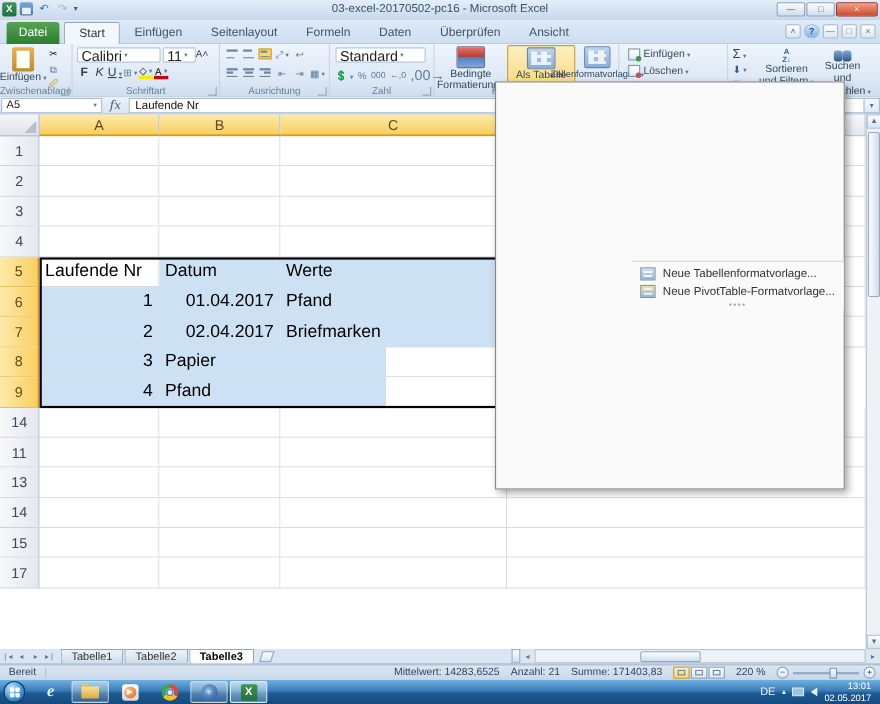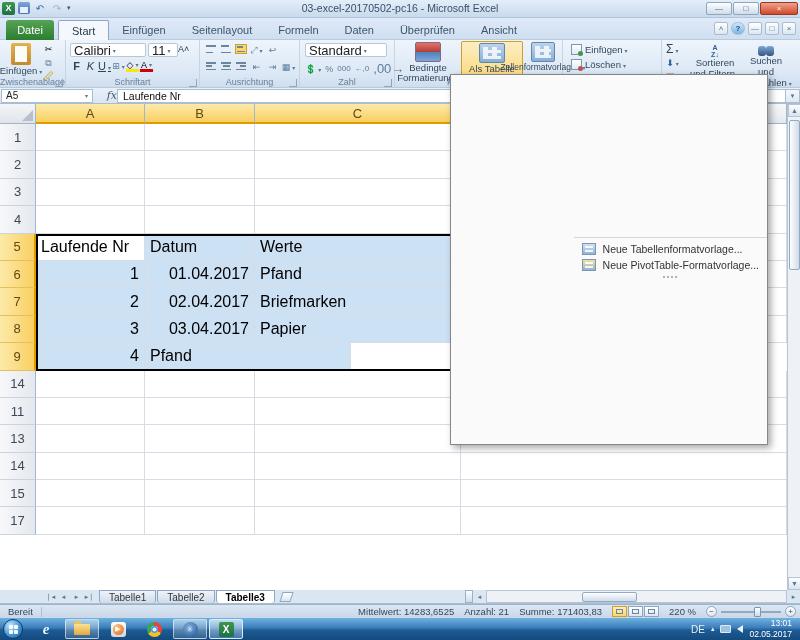--- a/index.html
+++ b/index.html
@@ -82,21 +82,21 @@
     background:linear-gradient(#7da7d8,#34567f); border-radius:3px; }
   .bino::before { left:0; } .bino::after { right:0; }
 
   
   #fbar { position:absolute; left:0; top:88px; width:800px; height:16px;
     background:linear-gradient(#e9f0f8,#dbe6f2); border-bottom:1px solid #aabdd3;
     display:flex; align-items:center; z-index:5; }
   #namebox { width:92px; height:14px; margin-left:1px; background:#fff; border:1px solid #aabdd3;
     display:flex; align-items:center; padding:0 4px; font-size:10px; color:#222; }
   #namebox .nb-dd { margin-left:auto; font-size:6px; color:#5a7690; }
-  #fx { width:24px; text-align:right; font-family:"DejaVu Serif",serif; font-style:italic;
+  #fx { width:24px; text-align:center; font-family:"DejaVu Serif",serif; font-style:italic;
     font-size:11px; color:#3c5a78; }
   #fcontent { flex:1; height:14px; background:#fff; border:1px solid #aabdd3; border-right:none;
     display:flex; align-items:center; padding:0 5px; font-size:10.5px; color:#111; }
   #fchev { width:15px; height:14px; background:linear-gradient(#f3f7fb,#dfe9f3); border:1px solid #aabdd3;
     font-size:7px; color:#56708a; display:flex; align-items:center; justify-content:center; }
 
   
   #grid { position:absolute; left:0; top:104px; width:787px; height:486px; background:#fff; overflow:hidden; }
   #colhdr-row { display:flex; height:20px; }
   .corner { width:36px; height:20px; background:linear-gradient(#f4f5f8,#e0e4ea); border-right:1px solid #9eb6ce;
@@ -156,21 +156,21 @@
   .mi-ic { width:14px; height:12px; border:1px solid #7f97ad;
     background:linear-gradient(#cfe0f2,#8fb4da); position:relative; }
   .mi-ic::after { content:""; position:absolute; inset:2px;
     background:repeating-linear-gradient(0deg,#fff 0 2px,transparent 2px 4px); opacity:.85; }
   .mi-ic.pivot { background:linear-gradient(#f5e09a,#8fb4da); }
   #gal-grip { height:8px; display:flex; align-items:center; justify-content:center; gap:2px; }
   #gal-grip i { width:2px; height:2px; background:#9a9a9a; border-radius:1px; }
 
   
   #tabbar { position:absolute; left:0; top:590px; width:800px; height:14px;
-    background:#dae6f2; border-bottom:1px solid #aabdd3; display:flex; align-items:stretch; z-index:5;padding-left:44px; }
+    background:#dae6f2; border-bottom:1px solid #aabdd3; display:flex; align-items:stretch; z-index:5; }
   .nav-btn { width:13px; display:flex; align-items:center; justify-content:center;
     font-size:7px; color:#5a7690; }
   .sheettab { padding:0 9px; display:flex; align-items:center; font-size:10px; color:#333;
     background:linear-gradient(#eef3f9,#cfdcea); border:1px solid #8ea8c1; border-bottom:none;
     border-radius:0 0 3px 3px; margin-right:1px; }
   .sheettab.active { background:#fff; font-weight:bold; color:#000; }
   .ins-tab { width:22px; display:flex; align-items:center; justify-content:center; }
   .ins-ic { width:11px; height:10px; background:linear-gradient(#fff,#d9e4f0); border:1px solid #8ea8c1; transform:skewX(-18deg); }
   #hscroll { margin-left:auto; display:flex; align-items:stretch; width:335px; }
   #hsplit { width:8px; background:linear-gradient(#fdfeff,#cfdcea); border:1px solid #9cb0c6; }
@@ -478,21 +478,20 @@
     <div class="grow">
       <div class="rhdr gold">7</div>
       <div class="cell sel num" style="width: 109px;">2</div>
       <div class="cell sel num" style="width: 110px;">02.04.2017</div>
       <div class="cell sel" style="width: 206px;">Briefmarken</div>
       <div class="cell" style="width: 326px;"></div>
     </div>
     <div class="grow">
       <div class="rhdr gold">8</div>
       <div class="cell sel num" style="width: 109px;">3</div>
-      <div class="cell sel num" style="width: 110px;">03.04.2017</div>
       <div class="cell sel" style="width: 206px;">Papier</div>
       <div class="cell" style="width: 326px;"></div>
     </div>
     <div class="grow">
       <div class="rhdr gold">9</div>
       <div class="cell sel num" style="width: 109px;">4</div>
       <div class="cell sel" style="width: 206px;">Pfand</div>
       <div class="cell" style="width: 326px;"></div>
     </div>
     <div class="grow">

